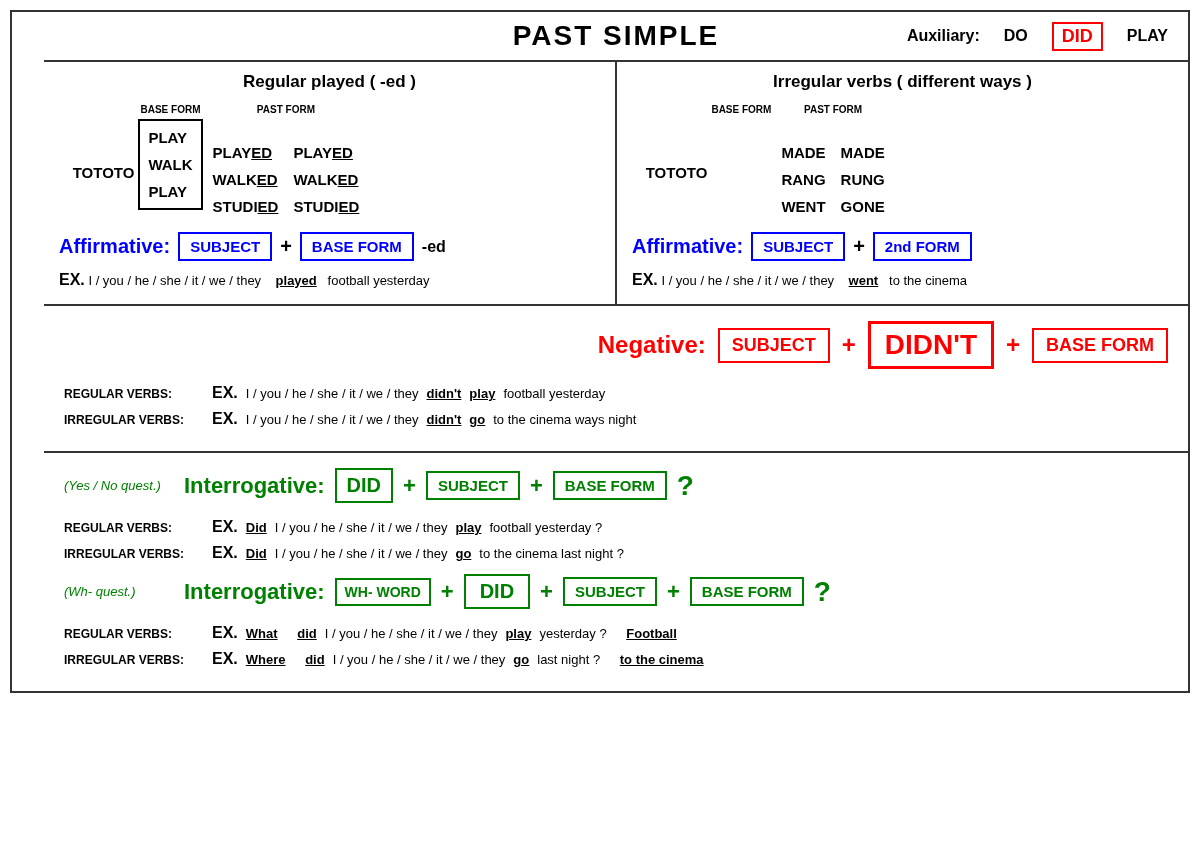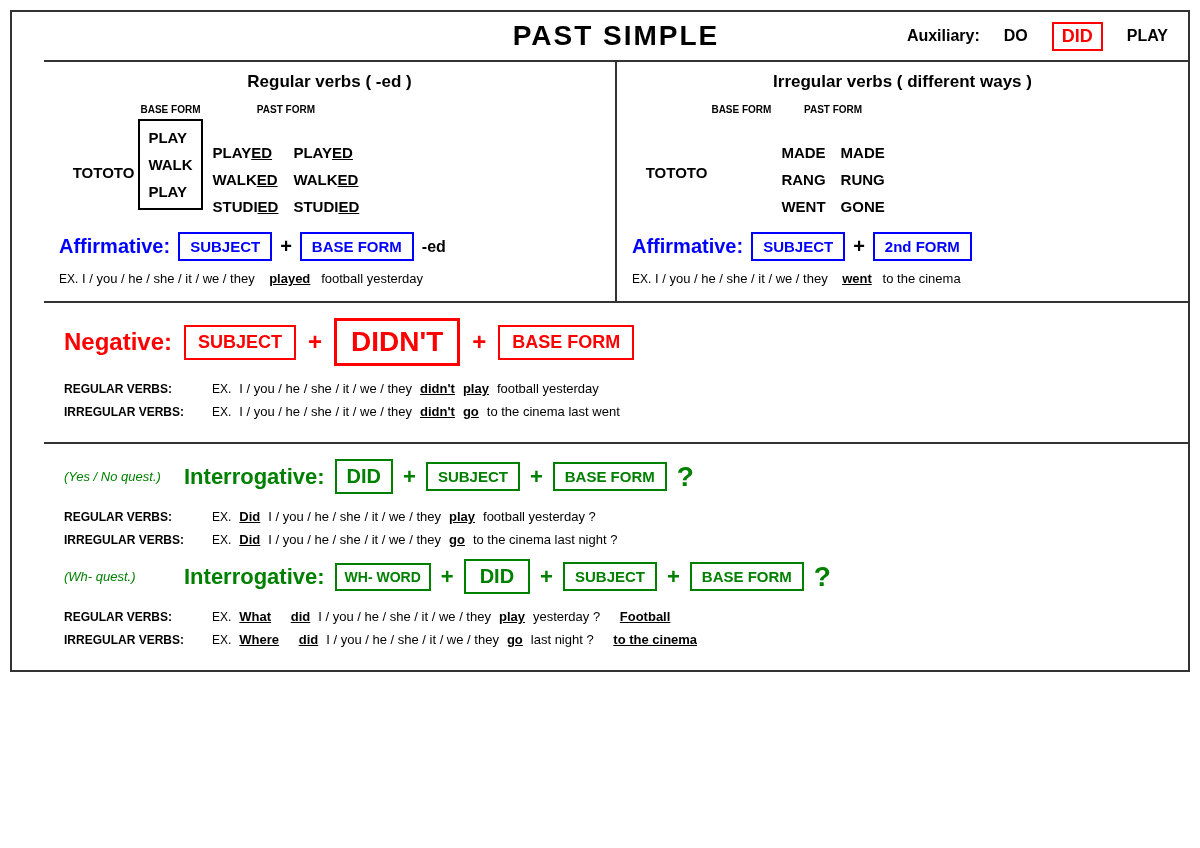--- a/index.html
+++ b/index.html
@@ -165,38 +165,38 @@
       font-size: 16px;
       font-weight: bold;
       color: #000;
     }
     .example-row {
       font-size: 13px;
       color: #000;
       margin-bottom: 5px;
     }
     .ex-label {
-      font-weight: normal;
-      font-size: 12px;
+      font-weight: bold;
+      font-size: 16px;
     }
     .ex-verb {
       font-weight: bold;
       text-decoration: underline;
     }
 
     
     .negative-section {
       border-top: 2px solid #333;
       padding: 15px 20px;
       background: #fff;
     }
     .neg-formula-row {
       display: flex;
       align-items: center;
-      justify-content: flex-start;
+      justify-content: flex-end;
       gap: 12px;
       margin-bottom: 15px;
     }
     .neg-label {
       font-size: 24px;
       font-weight: bold;
       color: red;
     }
     .formula-box-red {
       border: 2px solid red;
@@ -337,21 +337,21 @@
       <span>Auxiliary:</span>
       <span style="font-weight:bold;font-size:16px;">DO</span>
       <span class="aux-did">DID</span>
       <span style="font-weight:bold;font-size:16px;">PLAY</span>
     </div>
   </div>
 
   <div class="top-section">
 
     <div class="left-col">
-      <div class="section-title">Regular verbs  ( -ed )</div>
+      <div class="section-title">Regular played  ( -ed )</div>
 
       <div class="verb-table-area">
 
         <div class="to-col">
           <div class="col-label" style="visibility:hidden;">TO</div>
           <div class="to-word">TO</div>
           <div class="to-word">TO</div>
           <div class="to-word">TO</div>
         </div>
 
@@ -468,21 +468,21 @@
         <span class="ex-verb">didn't</span>
         <span class="ex-play-verb">play</span>
         <span>football yesterday</span>
       </div>
       <div class="neg-ex-row">
         <span class="neg-type">IRREGULAR VERBS:</span>
         <span class="ex-label">EX.</span>
         <span>I / you / he / she / it / we / they</span>
         <span class="ex-verb">didn't</span>
         <span class="ex-play-verb">go</span>
-        <span>to the cinema last went</span>
+        <span>to the cinema ways night</span>
       </div>
     </div>
   </div>
 
   <div class="interrogative-section">
 
     <div class="int-row">
       <span class="int-yesno">(Yes / No quest.)</span>
       <span class="int-label">Interrogative:</span>
       <span class="formula-box-green-big">DID</span>

